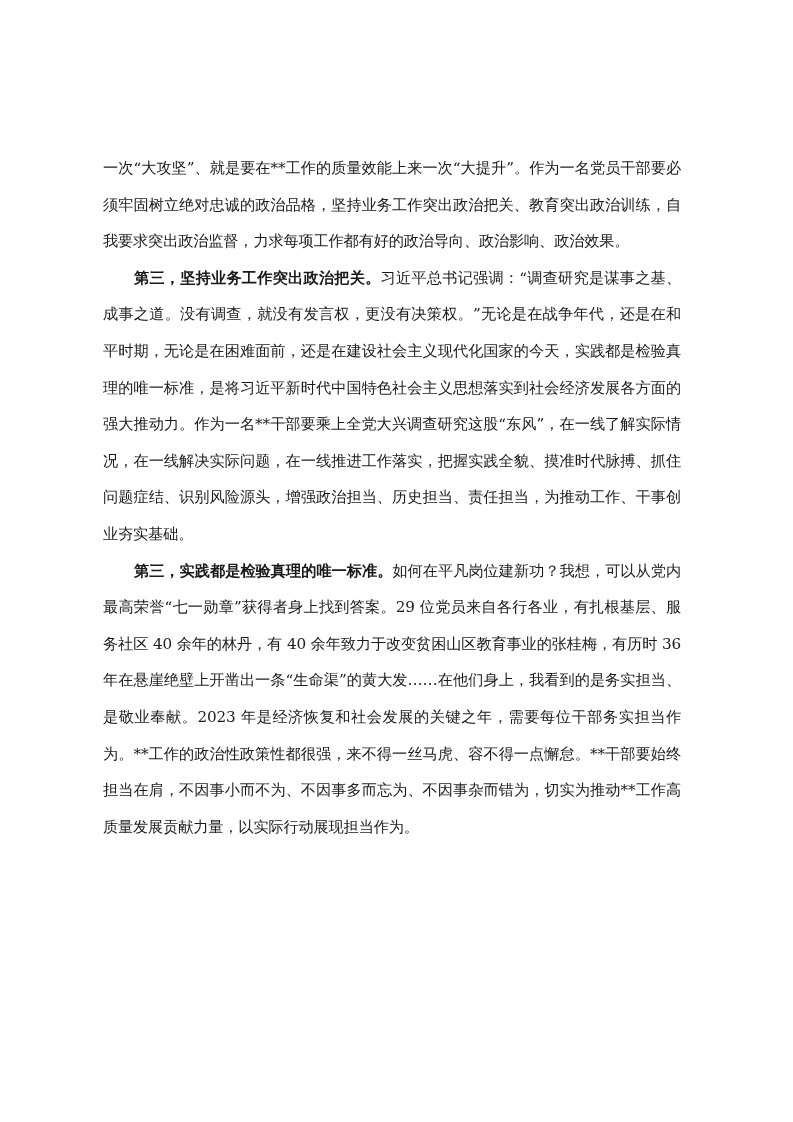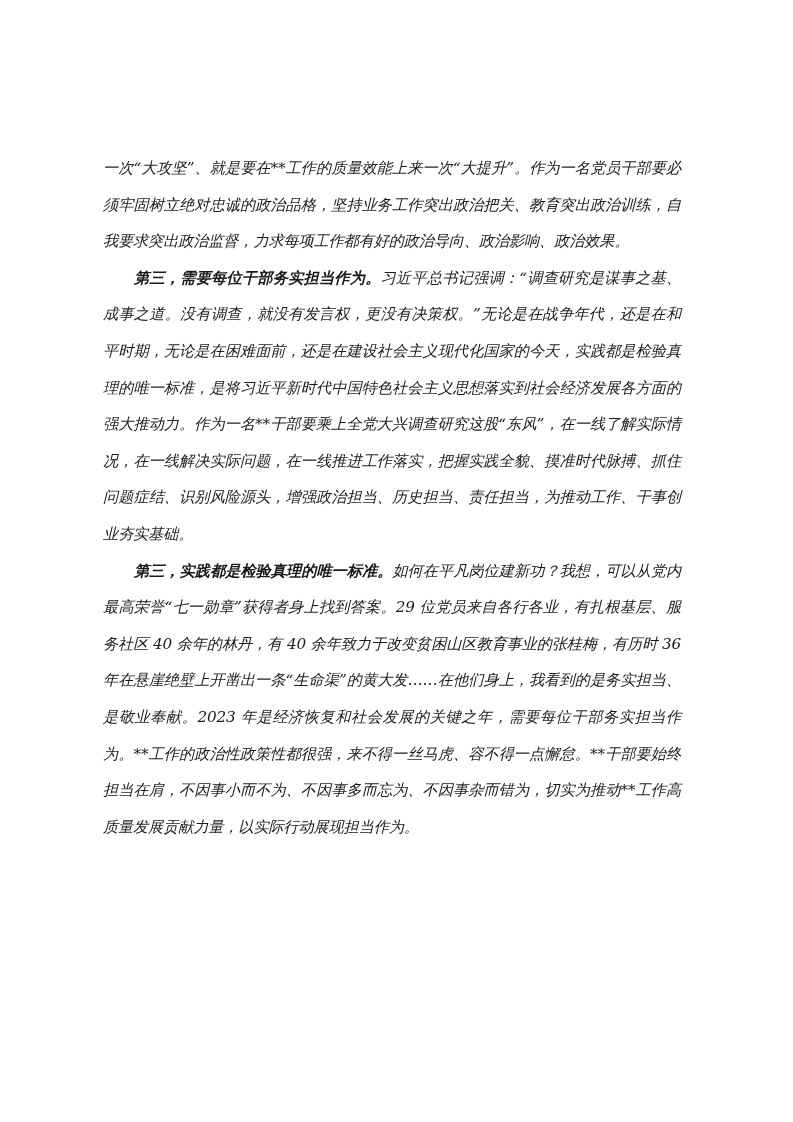--- a/index.html
+++ b/index.html
@@ -21,35 +21,34 @@
     top: 150px;
     width: 578px;
   }
   .para {
     margin: 0;
     font-size: 15.2px;
     line-height: 36.6px;
     text-align: justify;
     text-justify: inter-character;
     letter-spacing: -0.15px;
-    font-style: italic;
   }
   .para.indent {
     text-indent: 31px;
   }
   .bold {
     font-weight: bold;
   }
 </style>
 </head>
 <body>
 
 <div class="page">
   <p class="para">
     <span>一次“大攻坚”、就是要在**工作的质量效能上来一次“大提升”。作为一名党员干部要必须牢固树立绝对忠诚的政治品格，坚持业务工作突出政治把关、教育突出政治训练，自我要求突出政治监督，力求每项工作都有好的政治导向、政治影响、政治效果。</span>
   </p>
   <p class="para indent">
-    <span class="bold">第三，需要每位干部务实担当作为。</span><span>习近平总书记强调：“调查研究是谋事之基、成事之道。没有调查，就没有发言权，更没有决策权。”无论是在战争年代，还是在和平时期，无论是在困难面前，还是在建设社会主义现代化国家的今天，实践都是检验真理的唯一标准，是将习近平新时代中国特色社会主义思想落实到社会经济发展各方面的强大推动力。作为一名**干部要乘上全党大兴调查研究这股“东风”，在一线了解实际情况，在一线解决实际问题，在一线推进工作落实，把握实践全貌、摸准时代脉搏、抓住问题症结、识别风险源头，增强政治担当、历史担当、责任担当，为推动工作、干事创业夯实基础。</span>
+    <span class="bold">第三，坚持业务工作突出政治把关。</span><span>习近平总书记强调：“调查研究是谋事之基、成事之道。没有调查，就没有发言权，更没有决策权。”无论是在战争年代，还是在和平时期，无论是在困难面前，还是在建设社会主义现代化国家的今天，实践都是检验真理的唯一标准，是将习近平新时代中国特色社会主义思想落实到社会经济发展各方面的强大推动力。作为一名**干部要乘上全党大兴调查研究这股“东风”，在一线了解实际情况，在一线解决实际问题，在一线推进工作落实，把握实践全貌、摸准时代脉搏、抓住问题症结、识别风险源头，增强政治担当、历史担当、责任担当，为推动工作、干事创业夯实基础。</span>
   </p>
   <p class="para indent">
     <span class="bold">第三，实践都是检验真理的唯一标准。</span><span>如何在平凡岗位建新功？我想，可以从党内最高荣誉“七一勋章”获得者身上找到答案。29 位党员来自各行各业，有扎根基层、服务社区 40 余年的林丹，有 40 余年致力于改变贫困山区教育事业的张桂梅，有历时 36 年在悬崖绝壁上开凿出一条“生命渠”的黄大发……在他们身上，我看到的是务实担当、是敬业奉献。2023 年是经济恢复和社会发展的关键之年，需要每位干部务实担当作为。**工作的政治性政策性都很强，来不得一丝马虎、容不得一点懈怠。**干部要始终担当在肩，不因事小而不为、不因事多而忘为、不因事杂而错为，切实为推动**工作高质量发展贡献力量，以实际行动展现担当作为。</span>
   </p>
 </div>
 
 </body></html>

